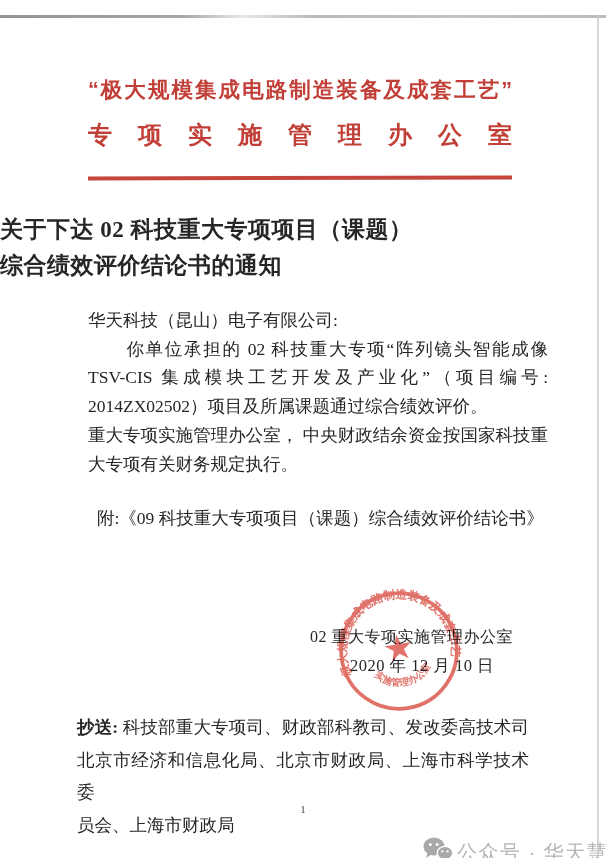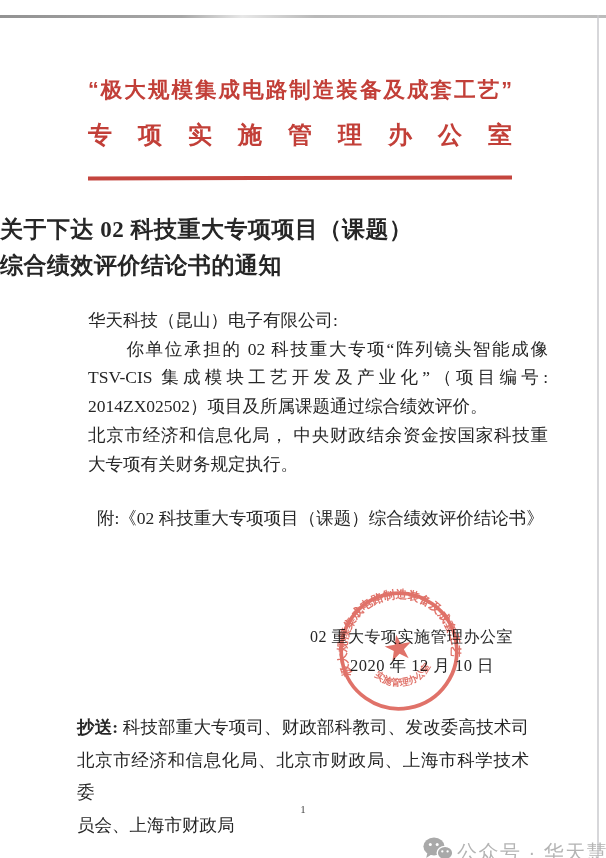--- a/index.html
+++ b/index.html
@@ -110,25 +110,25 @@
 
   <div class="body-block">
     <div class="bline">华天科技（昆山）电子有限公司:</div>
     <div>
         <div>
           <div class="bline stretch">　　你单位承担的 02 科技重大专项“阵列镜头智能成像</div>
           <div class="bline stretch">TSV-CIS 集成模块工艺开发及产业化”（项目编号:</div>
           <div class="bline">2014ZX02502）项目及所属课题通过综合绩效评价。</div>
         </div>
         <div>
-          <div class="bline stretch">北京市经济和信息化局， 中央财政结余资金按国家科技重</div>
+          <div class="bline stretch">重大专项实施管理办公室， 中央财政结余资金按国家科技重</div>
           <div class="bline">大专项有关财务规定执行。</div>
         </div>
       </div>
-    <div class="bline attachment">附:《02 科技重大专项项目（课题）综合绩效评价结论书》</div>
+    <div class="bline attachment">附:《09 科技重大专项项目（课题）综合绩效评价结论书》</div>
   </div>
 
   <div class="sig-org">02 重大专项实施管理办公室</div>
   <div class="sig-date">2020 年 12 月 10 日</div>
 
   <svg class="seal" viewBox="0 0 160 160">
     <circle cx="80" cy="80" r="70" fill="none" stroke="#d95348" stroke-width="4.5"></circle>
     <path id="sealTopArc" d="M 27.6 116.7 A 64 64 0 1 1 132.4 116.7" fill="none"></path>
     <path id="sealBotArc" d="M 41.9 97.8 A 42 42 0 0 0 118.1 97.8" fill="none"></path>
     <text font-size="14" fill="#d95348" font-family="Liberation Serif, serif" font-weight="bold">

